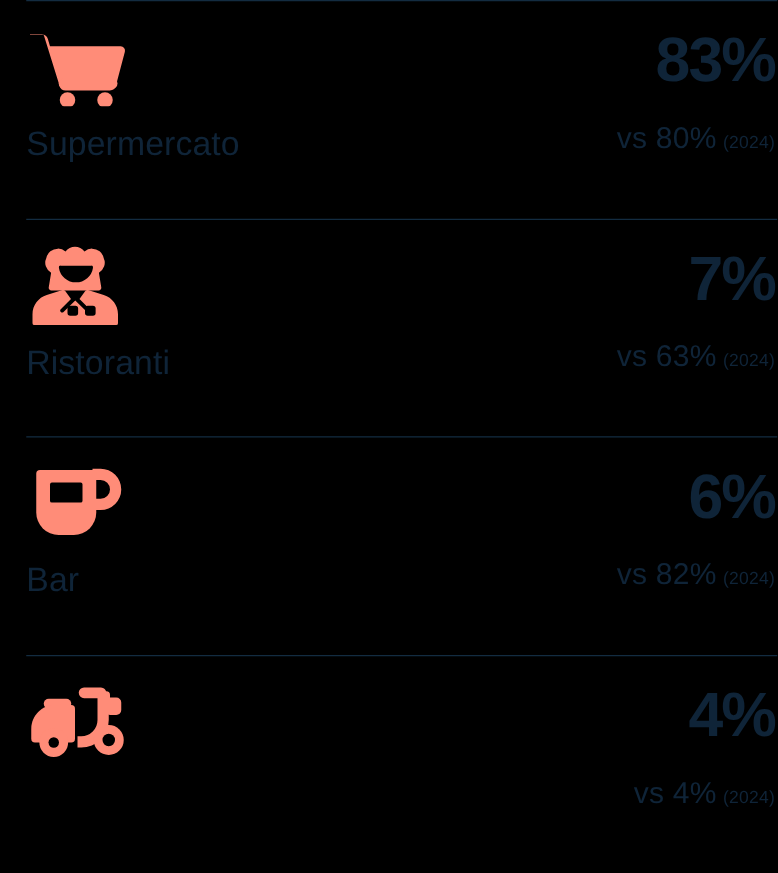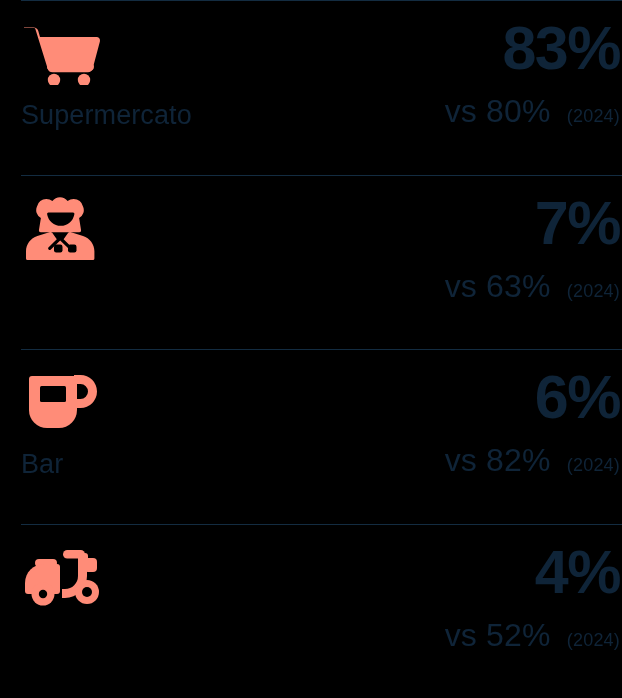--- a/index.html
+++ b/index.html
@@ -75,44 +75,44 @@
   
   .right-col {
     display: flex;
     flex-direction: column;
     align-items: flex-end;
     padding-top: 8px;
     padding-right: 2px;
     text-align: right;
   }
   .big-value {
-    font-size: 61px;
+    font-size: 50px;
     line-height: 80px;
     font-weight: 700;
     letter-spacing: -1.5px;
     color: var(--ink, #0f2438);
     white-space: nowrap;
     margin-left: 12px;
   }
   .compare-line {
     margin-top: 7px;
     white-space: nowrap;
     color: var(--ink, #0f2438);
     font-weight: 300;
   }
   .compare-main {
-    font-size: 32px;
+    font-size: 24px;
     line-height: 32px;
     letter-spacing: 0.2px;
   }
   .compare-year {
-    font-size: 18px;
+    font-size: 14px;
     line-height: 32px;
     letter-spacing: 0.2px;
-    margin-left: 16px;
+    margin-left: 5px;
   }
 </style>
 </head>
 <body style="background: rgb(0, 0, 0);">
 
 <div class="panel">
 
   <div class="stat-row">
     <div class="row-inner">
       <div class="left-col">
@@ -140,20 +140,21 @@
       <div class="left-col">
         <span class="icon-wrap">
           <svg width="84" height="64" viewBox="0 0 84 64" fill="none" xmlns="http://www.w3.org/2000/svg">
             <path d="M16 10.5 a9.5 9.5 0 0 1 9.3 -7.6 a9.3 9.3 0 0 1 6.1 2.2 a9.6 9.6 0 0 1 15.2 0 a9.3 9.3 0 0 1 6.1 -2.2 a9.5 9.5 0 0 1 9.3 7.6 a9 9 0 0 1 -3.9 11.6 l1.9 11.6 a2.2 2.2 0 0 1 -2.2 2.6 H20.2 a2.2 2.2 0 0 1 -2.2 -2.6 l1.9 -11.6 A9 9 0 0 1 16 10.5 Z" fill="#FF8C78"></path>
             <path d="M27.5 16.5 h24.5 a1.4 1.4 0 0 1 1.4 1.6 a13.8 13.8 0 0 1 -27.3 0 a1.4 1.4 0 0 1 1.4 -1.6 Z" fill="#000000"></path>
             <path d="M5 62.5 v-7.2 c0 -7.1 4.6 -13.3 11.4 -15.4 l12.6 -3.9 c0.8 -0.2 1.7 0.1 2.2 0.8 l4.6 6.4 l-8.4 8.4 a1.6 1.6 0 0 0 2.2 2.2 l9.6 -9.4 l9.6 9.4 a1.6 1.6 0 0 0 2.2 -2.2 l-8.4 -8.4 l4.6 -6.4 c0.5 -0.7 1.4 -1 2.2 -0.8 l12.6 3.9 c6.8 2.1 11.4 8.3 11.4 15.4 v7.2 a1.5 1.5 0 0 1 -1.5 1.5 H6.5 A1.5 1.5 0 0 1 5 62.5 Z" fill="#FF8C78"></path>
             <rect x="33" y="48.5" width="8.5" height="8" rx="2.2" fill="#000000"></rect>
             <rect x="47" y="48.5" width="8.5" height="8" rx="2.2" fill="#000000"></rect>
           </svg>
         </span>
+        <span class="cat-label">Ristoranti</span>
       </div>
       <div class="right-col">
         <span class="big-value">7%</span>
         <span class="compare-line">
           <span class="compare-main">vs 63%</span><span class="compare-year">(2024)</span>
         </span>
       </div>
     </div>
   </div>
 
@@ -192,19 +193,19 @@
             <circle cx="22" cy="49" r="11.5" fill="#FF8C78"></circle>
             <circle cx="22" cy="49" r="4.2" fill="#000000"></circle>
             <circle cx="66" cy="47" r="12" fill="#FF8C78"></circle>
             <circle cx="66" cy="47" r="5" fill="#000000"></circle>
           </svg>
         </span>
       </div>
       <div class="right-col">
         <span class="big-value">4%</span>
         <span class="compare-line">
-          <span class="compare-main">vs 52%</span><span class="compare-year">(2024)</span>
+          <span class="compare-main">vs 4%</span><span class="compare-year">(2024)</span>
         </span>
       </div>
     </div>
   </div>
 
 </div>
 
 </body></html>

